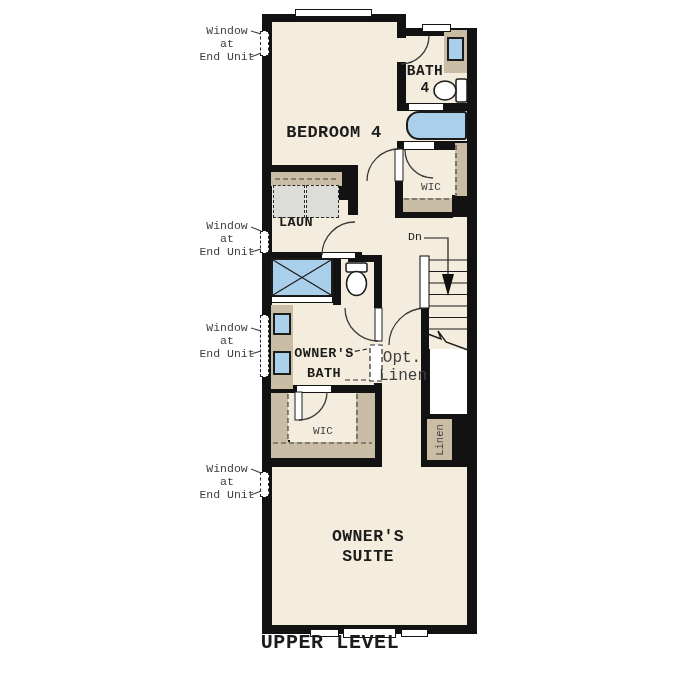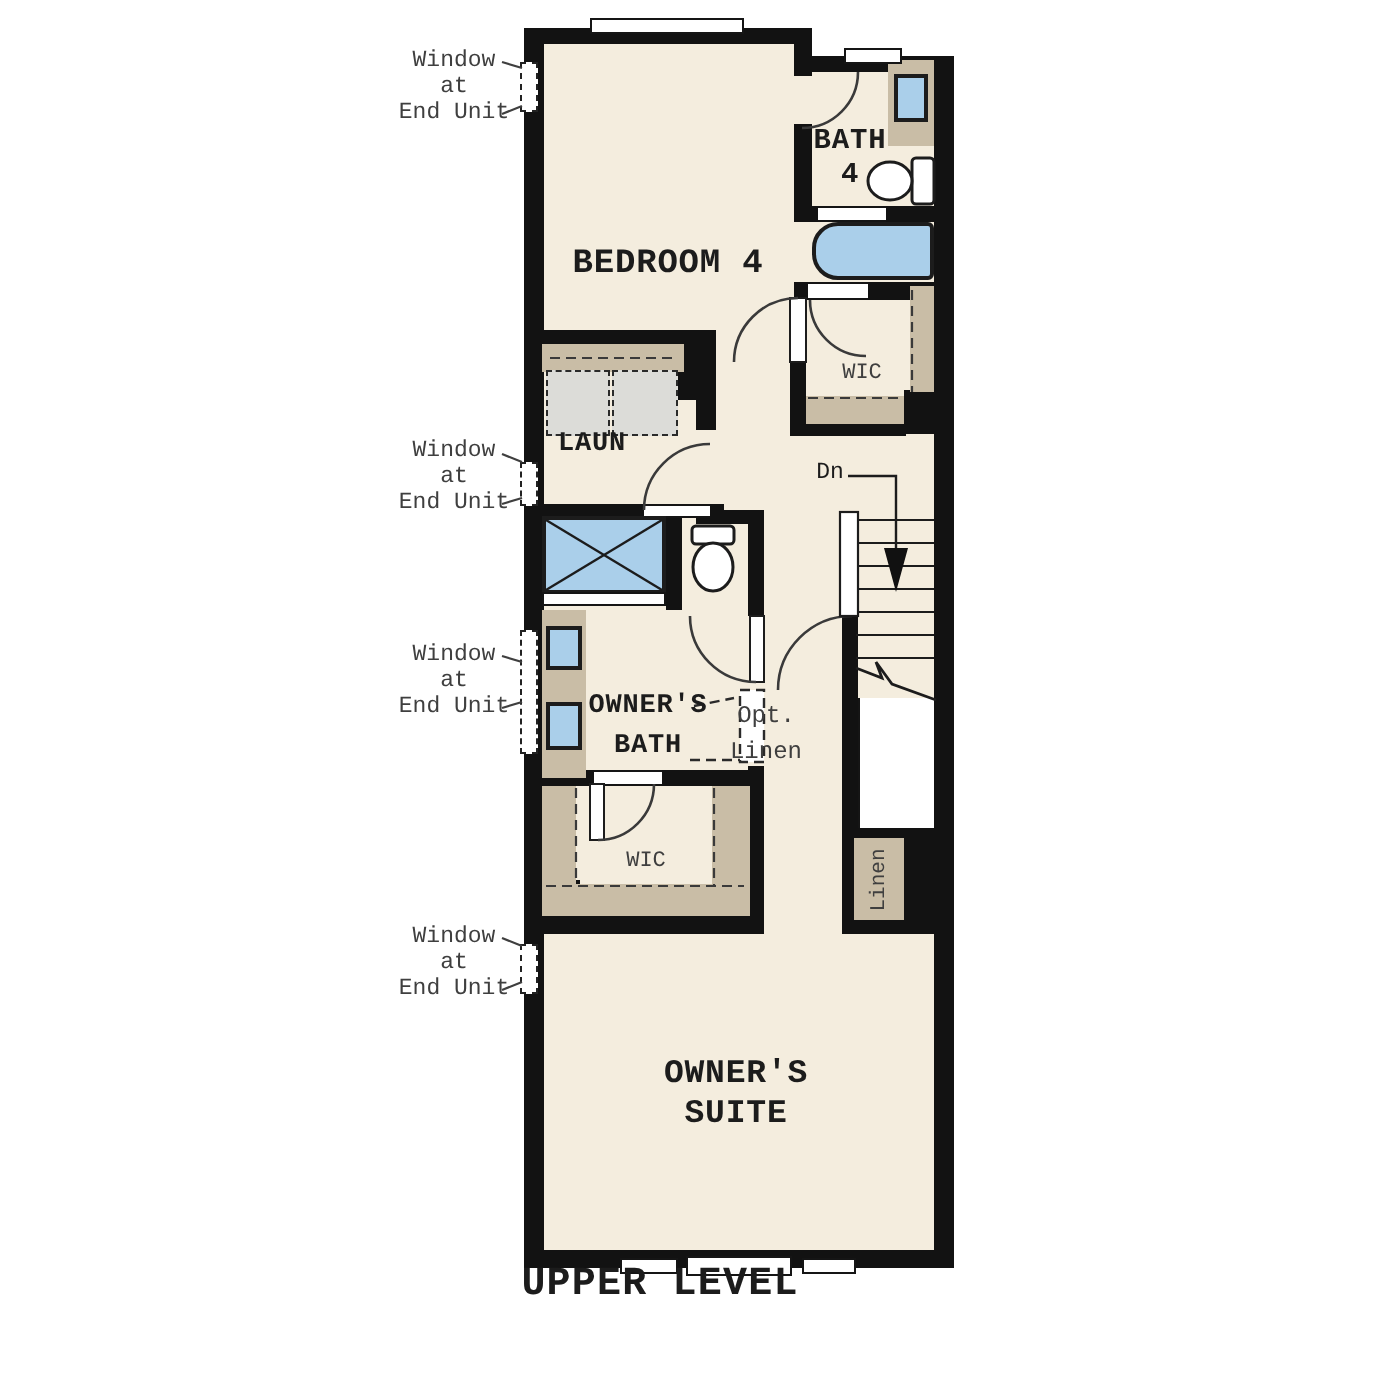--- a/index.html
+++ b/index.html
@@ -184,21 +184,21 @@
 
   <div class="lbl sec" style="left:407px;top:181px;width:48px;font-size:11px;">WIC</div>
 
   <div class="lbl" style="left:402px;top:230px;width:26px;font-size:11.5px;">Dn</div>
 
   <div class="lbl room" style="left:273px;top:344px;width:102px;font-size:13.5px;line-height:19.5px;">
     <div>OWNER'S</div>
     <div>BATH</div>
   </div>
 
-  <div class="lbl sec" style="left:360px;top:349px;width:46px;font-size:12px;line-height:18px;">
+  <div class="lbl sec" style="left:379px;top:349px;width:46px;font-size:16px;line-height:18px;">
     <div>Opt.</div>
     <div>Linen</div>
   </div>
 
   <div class="lbl sec" style="left:299px;top:425px;width:48px;font-size:11px;">WIC</div>
 
   <div class="lbl sec" style="left:422px;top:422px;width:36px;height:36px;font-size:10.5px;line-height:36px;">
     <span class="rot">Linen</span>
   </div>
 

